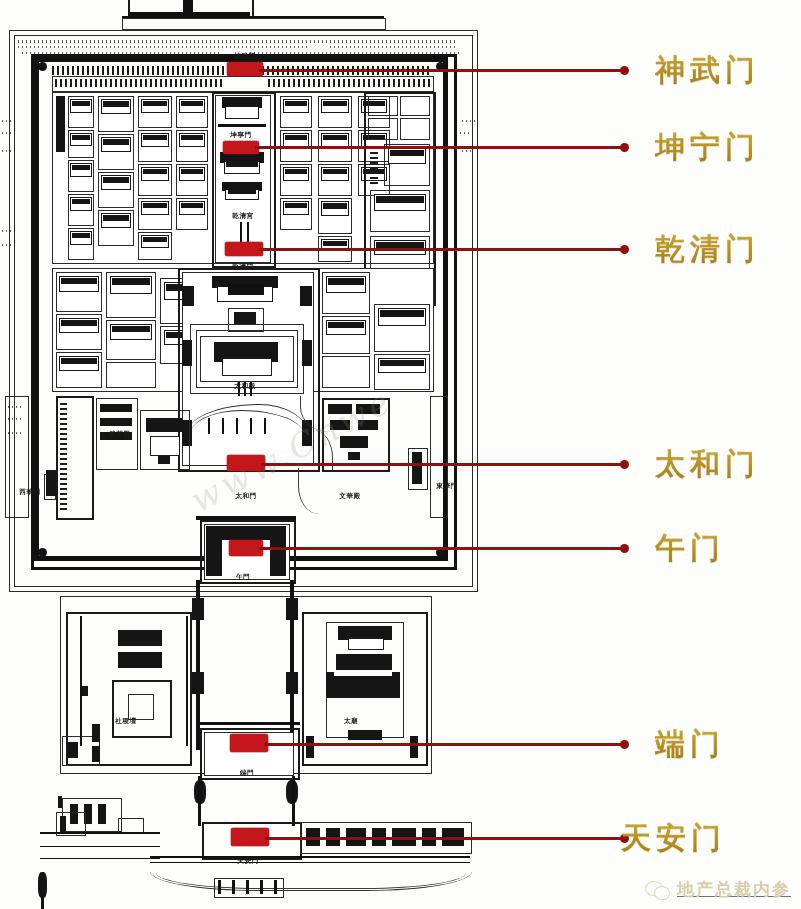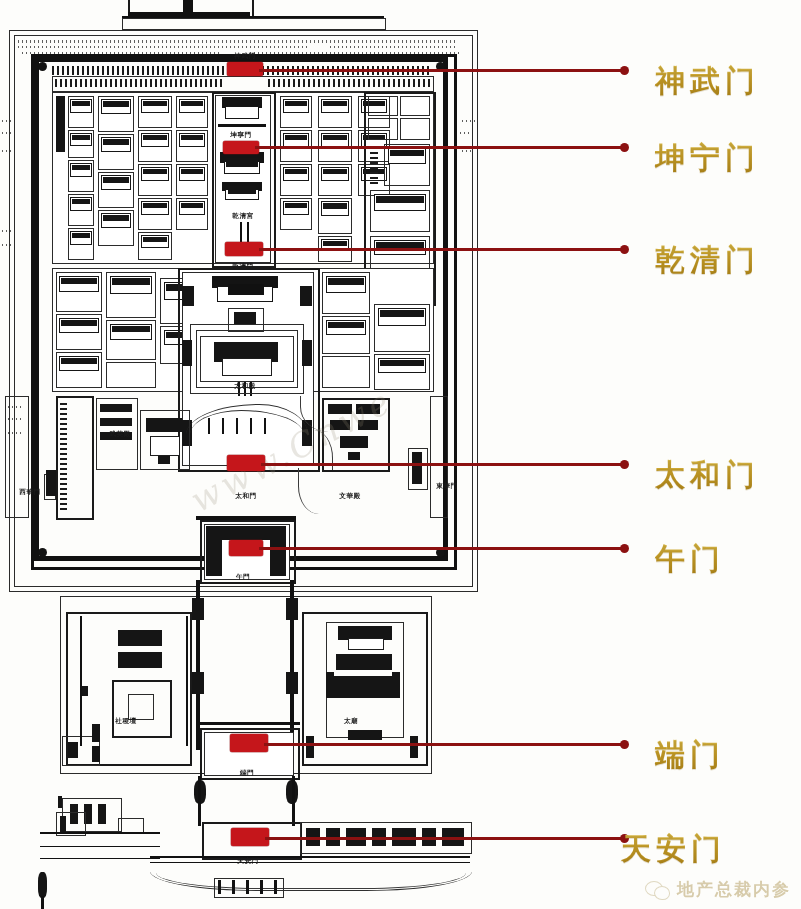--- a/index.html
+++ b/index.html
@@ -52,25 +52,25 @@
   .ldot{position:absolute;width:9px;height:9px;border-radius:50%;background:#8c1111;}
 
   
   .glabel{position:absolute;white-space:nowrap;
       font-family:"DejaVu Sans","Liberation Sans",sans-serif;
       font-size:30px;font-weight:700;letter-spacing:5px;
       color:#c9a227;
       background:linear-gradient(180deg,#d8bb4e 0%,#c8a02a 45%,#a97f16 100%);
       -webkit-background-clip:text;background-clip:text;
       -webkit-text-fill-color:transparent;
-      text-shadow:0 1px 0 rgba(120,90,10,.18);margin-top:11px;}
+      text-shadow:0 1px 0 rgba(120,90,10,.18);}
 
   
   #wm{position:absolute;right:10px;bottom:8px;display:flex;align-items:center;gap:6px;
-      opacity:.55;}
+      opacity:.55;text-decoration:underline;}
   #wm .wmtxt{font-size:17px;color:#b9a46a;letter-spacing:2px;font-weight:700;
       font-family:"DejaVu Sans","Liberation Sans",sans-serif;}
   #wm .wmlogo{width:26px;height:20px;position:relative;}
   #wm .wmlogo .b1,#wm .wmlogo .b2{position:absolute;border:1.6px solid #c8bb92;border-radius:50% 50% 45% 50%;}
   #wm .wmlogo .b1{left:0;top:1px;width:16px;height:13px;}
   #wm .wmlogo .b2{left:9px;top:6px;width:14px;height:12px;background:#fdfdfb;}
 
   
   .paperwm{position:absolute;color:rgba(150,140,120,.22);font-size:34px;
      transform:rotate(-28deg);letter-spacing:4px;font-style:italic;

